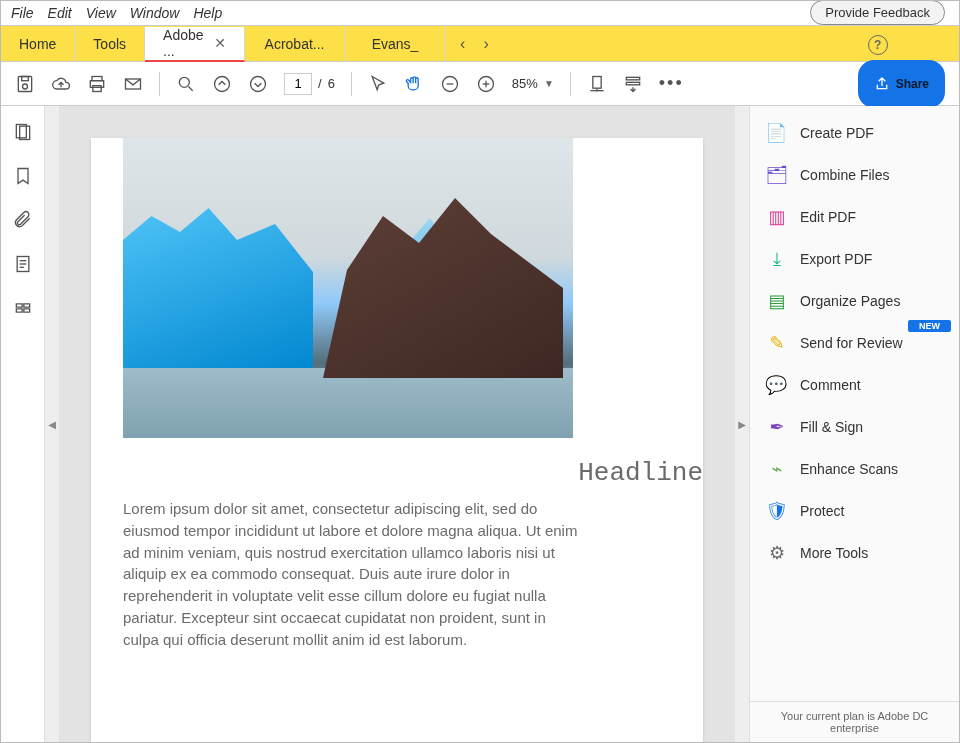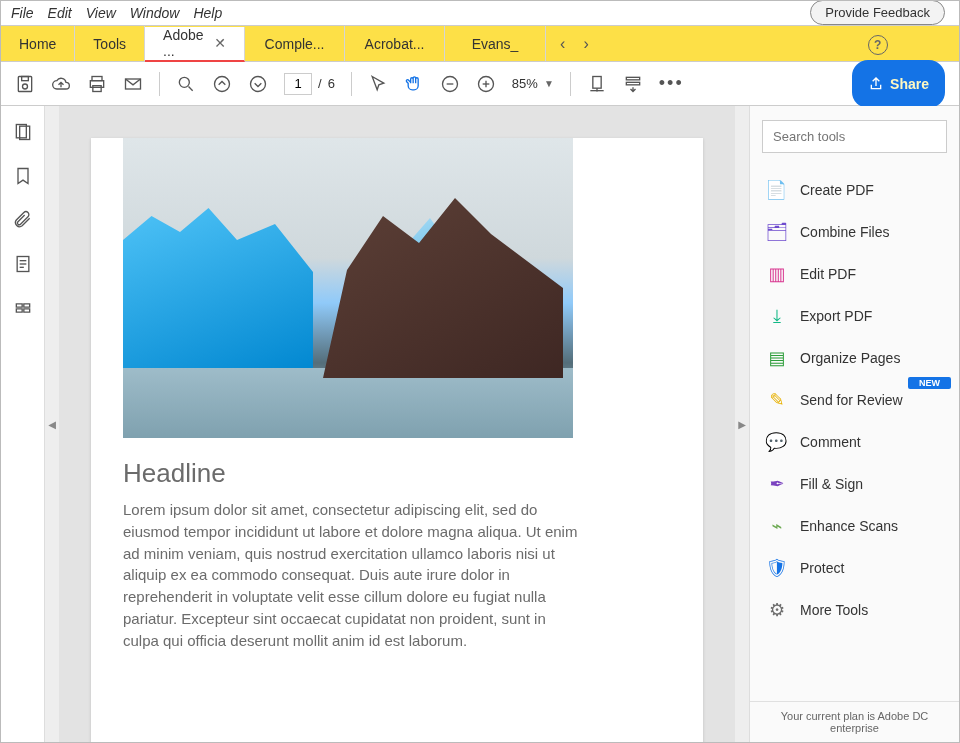--- a/index.html
+++ b/index.html
@@ -18,35 +18,35 @@
 .bell { color:#666; font-size: 18px;}
 
 .toolbar { display: flex; align-items: center; gap: 16px; padding: 6px 14px; border-bottom: 1px solid #ccc; height: 44px;}
 .toolbar .grp { display: flex; align-items: center; gap: 16px;}
 .toolbar .sep { width:1px; height:24px; background:#ccc;}
 .toolbar svg, .toolbar .ticon { width: 20px; height: 20px; fill: none; stroke: #555; stroke-width: 1.6; }
 .pagebox { display:flex; align-items:center; gap:6px;}
 .pagebox input { width: 28px; text-align:center; border:1px solid #ccc; height:22px; font-size:13px;}
 .zoom { display:flex; align-items:center; gap:6px; font-size:13px;}
 .zoom .dd { font-size:10px; color:#666;}
-.share-btn { margin-left:auto; background:#1473e6; color:#fef9c3; border-radius:16px; padding:16px 16px; display:flex; align-items:center; gap:6px; font-size:14px; font-weight:600;}
+.share-btn { margin-left:auto; background:#1473e6; color:#0f172a; border-radius:16px; padding:16px 16px; display:flex; align-items:center; gap:6px; font-size:12px; font-weight:600;}
 
 .main { flex:1; display:flex; overflow:hidden;}
 .leftrail { width:44px; background:#fff; border-right:1px solid #ddd; display:flex; flex-direction:column; align-items:center; padding-top:16px; gap:24px;}
 .leftrail svg { width:20px; height:20px; stroke:#555; fill:none; stroke-width:1.6;}
 .docarea { flex:1; background:#e3e3e3; display:flex; position:relative;}
 .docarea .gutter-left, .docarea .gutter-right { width:14px; background:#eee; display:flex; align-items:center; justify-content:center;}
 .docarea .gutter-left .tri, .docarea .gutter-right .tri { font-size:10px; color:#888;}
 .page { background:#fff; margin:8px auto; width:612px; min-height:640px; padding:0; box-shadow:0 1px 3px rgba(0,0,0,0.15);}
 .page .photo { width:450px; height:300px; margin:32px 0 0 32px; background:linear-gradient(180deg,#dfe6e9 0%,#cfd8dc 40%,#90caf9 55%,#546e7a 75%,#9eb9c6 90%); position:relative; overflow:hidden;}
 .photo::before { content:""; position:absolute; left:0; bottom:70px; width:190px; height:160px; background:linear-gradient(160deg,#4fc3f7,#0288d1); clip-path: polygon(0 100%, 0 20%, 15% 5%, 30% 15%, 45% 0, 60% 20%, 80% 10%, 100% 40%, 100% 100%);}
 .photo::after { content:""; position:absolute; right:10px; bottom:60px; width:240px; height:180px; background:linear-gradient(150deg,#5d4037,#3e2723); clip-path: polygon(0 100%, 10% 40%, 25% 10%, 40% 25%, 55% 0, 70% 20%, 85% 35%, 100% 50%, 100% 100%);}
 .photo .ice2 { position:absolute; right:80px; bottom:100px; width:140px; height:120px; background:linear-gradient(160deg,#b3e5fc,#0288d1); clip-path: polygon(0 100%, 5% 30%, 20% 5%, 40% 20%, 55% 0, 70% 25%, 90% 15%, 100% 50%, 100% 100%); opacity:0.9;}
 .photo .water { position:absolute; bottom:0; left:0; right:0; height:70px; background:linear-gradient(180deg,#9ebcc9,#7fa1af);}
-.page h1 { font-size:26px; font-weight:400; color:#6b6b6b; margin:20px 0 10px 32px; font-family:Liberation Sans, sans-serif;}
+.page h1 { font-size:26px; font-weight:400; color:#6b6b6b; margin:20px 0 10px 32px; font-family:Liberation Mono, monospace;text-align:right;}
 .page p { font-size:15px; color:#6b6b6b; line-height:1.45; margin:0 32px 0 32px; max-width:460px;}
 
 .rightpanel { width:210px; background:#fafafa; border-left:1px solid #ddd; display:flex; flex-direction:column;}
 .search-tools { margin:14px 12px 10px; }
 .search-tools input { width:100%; padding:8px 10px; border:1px solid #ccc; font-size:13px; color:#888; background:#fff;}
 .tool-list { flex:1; padding:6px 4px;}
 .tool-item { display:flex; align-items:center; gap:12px; padding:10px 12px; font-size:14px; color:#333; cursor:default; position:relative;}
 .tool-item .ticon { width:22px; height:22px; display:inline-flex; align-items:center; justify-content:center; font-size:18px;}
 .badge-new { position:absolute; right:4px; top:-2px; background:#1473e6; color:#fff; font-size:9px; padding:1px 11px; border-radius:2px; font-weight:bold;}
 .plan-note { font-size:11px; color:#666; text-align:center; padding:8px 10px; border-top:1px solid #e0e0e0; font-weight:normal;}
@@ -69,23 +69,20 @@
       <span>Home</span>
     </div>
   <div class="tab">
       <span>Tools</span>
     </div>
   <div class="tab file active">
       <span>Adobe ...</span>
       <span class="close">✕</span>
     </div>
   <div class="tab file">
-      <span>Comple...</span>
-    </div>
-  <div class="tab file">
       <span>Acrobat...</span>
     </div>
   <div class="tab file" style="border-right:none;">
       <span>Evans_</span>
     </div>
   <div class="nav-arrows">
     <span style="font-size:16px;color:#555;">‹</span>
     <span style="font-size:16px;color:#555;">›</span>
   </div>
   <div class="tabbar-right">
@@ -218,23 +215,20 @@
         <h1>Headline</h1>
         <p>Lorem ipsum dolor sit amet, consectetur adipiscing elit, sed do eiusmod tempor incididunt ut labore et dolore magna aliqua. Ut enim ad minim veniam, quis nostrud exercitation ullamco laboris nisi ut aliquip ex ea commodo consequat. Duis aute irure dolor in reprehenderit in voluptate velit esse cillum dolore eu fugiat nulla pariatur. Excepteur sint occaecat cupidatat non proident, sunt in culpa qui officia deserunt mollit anim id est laborum.</p>
       </div>
     </div>
     <div class="gutter-right">
         <span class="tri">▶</span>
       </div>
   </div>
 
   <div class="rightpanel">
-    <div class="search-tools">
-      <input placeholder="Search tools" style="">
-    </div>
     <div class="tool-list" id="tool-list">
         <div class="tool-item">
           <span class="ticon c-red">📄</span>
           <span>Create PDF</span>
         </div>
         <div class="tool-item">
           <span class="ticon c-purple">🗂</span>
           <span>Combine Files</span>
         </div>
         <div class="tool-item">

